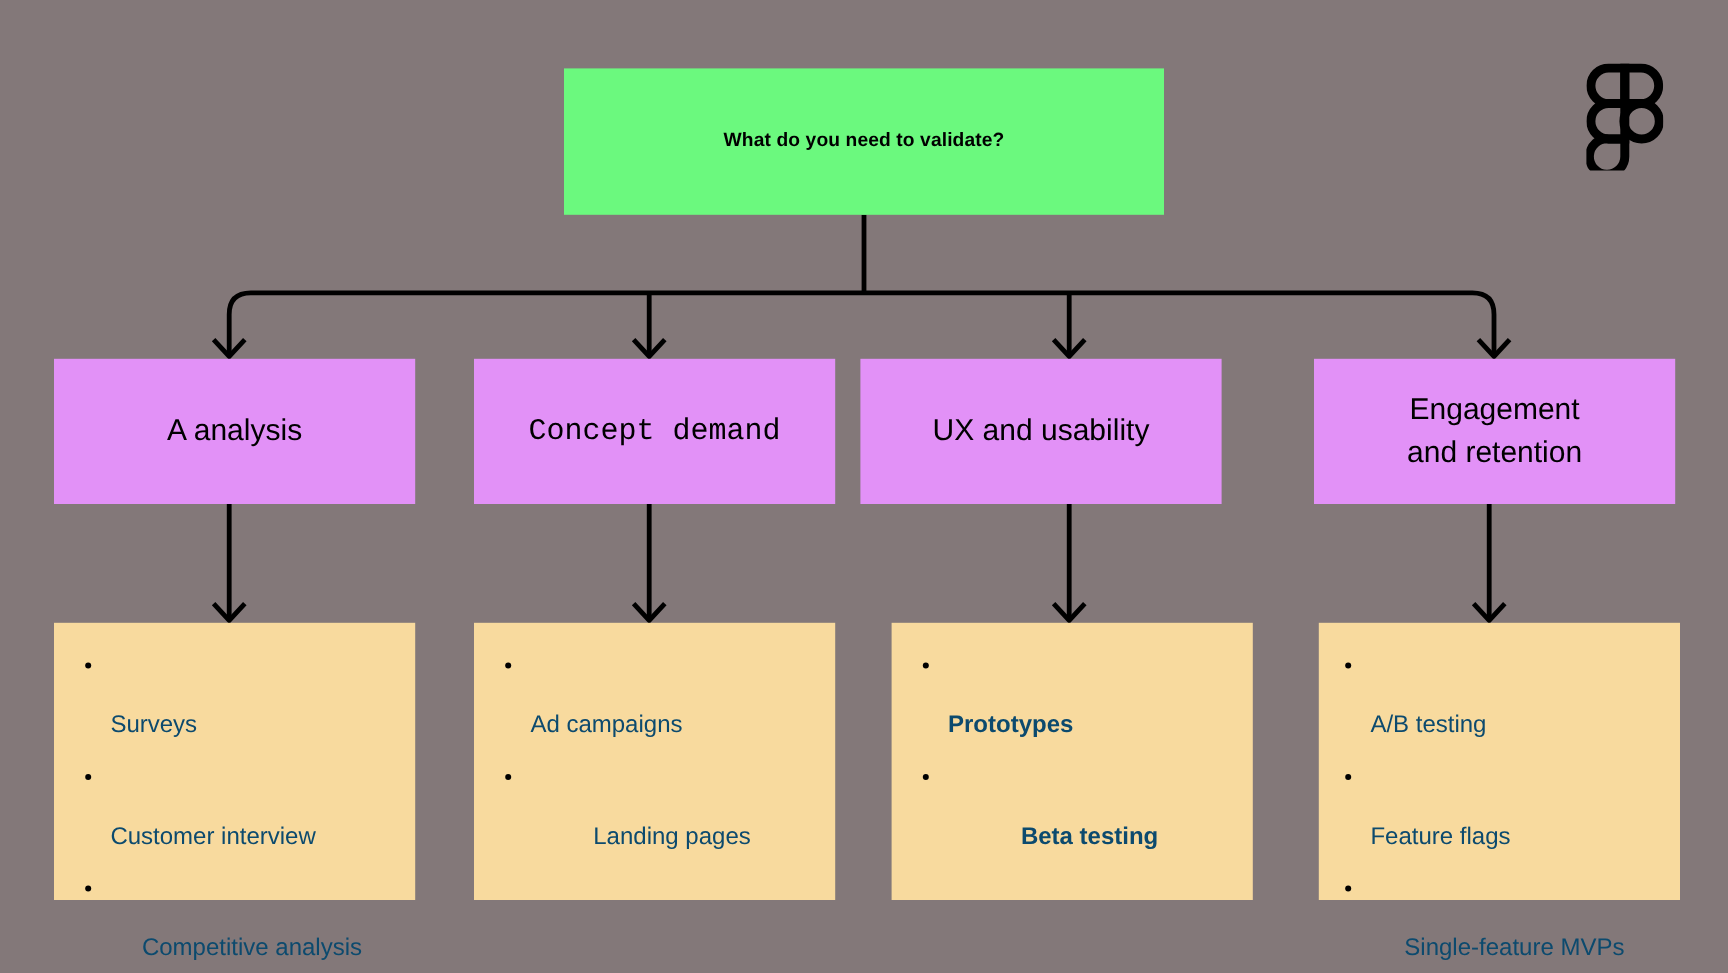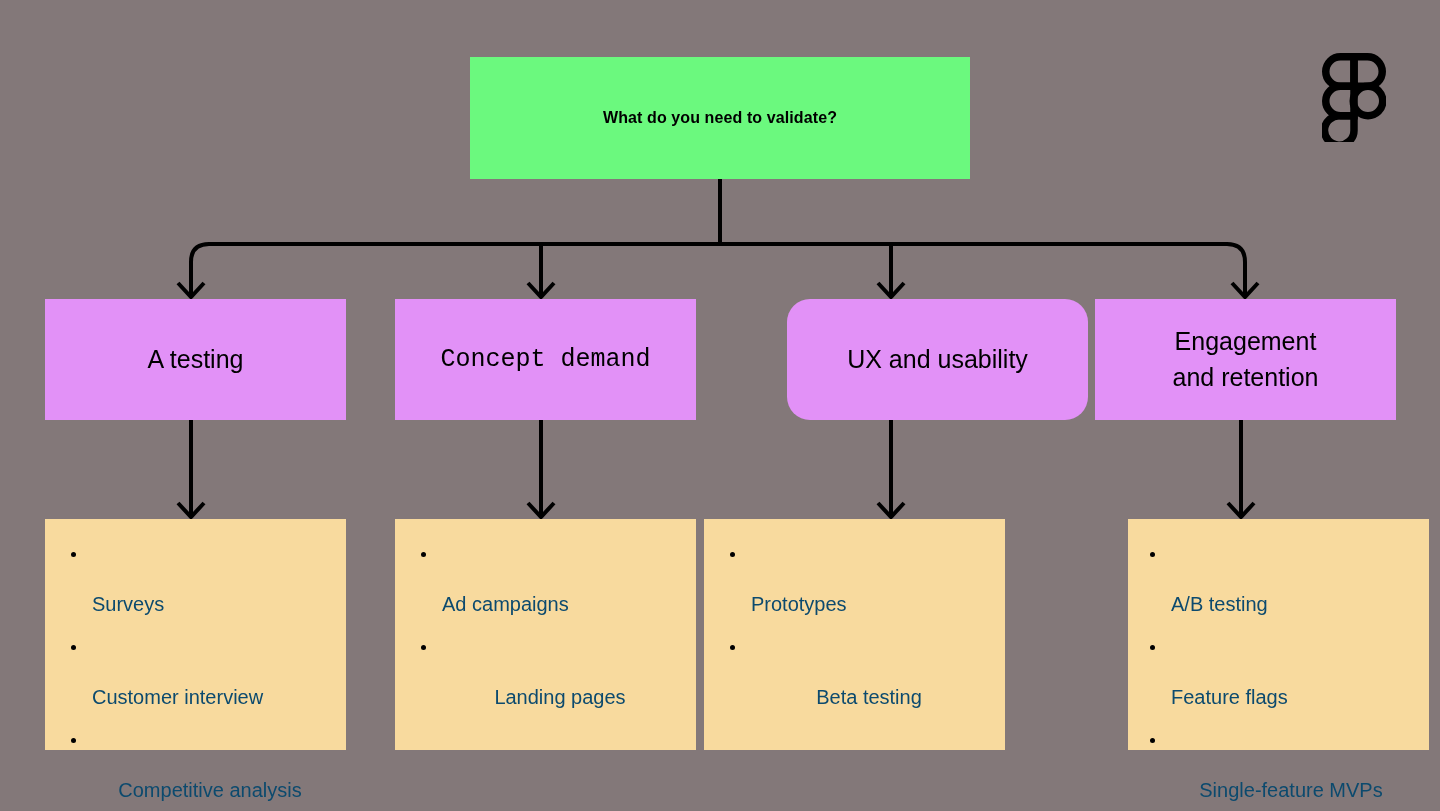--- a/index.html
+++ b/index.html
@@ -56,42 +56,42 @@
   }
 
   .cat-node {
     top: 299px;
     width: 301px;
     height: 121px;
     background: #E291F7;
   }
   .cat-node.c0 { left: 45px; }
   .cat-node.c1 { left: 395px; font-family: Liberation Mono, monospace; }
-  .cat-node.c2 { left: 787px; border-radius: 23px; }
+  .cat-node.c2 { left: 717px; }
   .cat-node.c3 { left: 1095px; }
   .cat-label {
     font-size: 25px;
     font-weight: normal;
     text-align: center;
     line-height: 1.42;
     white-space: pre-line;
   }
 
   .list-node {
     top: 519px;
     width: 301px;
     height: 231px;
     background: #F8DA9E;
     display: block;
     padding: 24px 18px 16px 24px;
   }
   .list-node.l0 { left: 45px; }
   .list-node.l1 { left: 395px; }
-  .list-node.l2 { left: 704px; }
-  .list-node.l3 { left: 1128px; padding-left: 20px; }
+  .list-node.l2 { left: 743px; font-weight: bold; }
+  .list-node.l3 { left: 1099px; padding-left: 20px; }
 
   .bullet-list {
     list-style: none;
     margin: 0;
     padding: 0;
   }
   .bullet-item {
     position: relative;
     padding-left: 23px;
     margin-bottom: 19px;
@@ -154,21 +154,21 @@
       <polyline points="878,503 891,517 904,503"></polyline>
       <polyline points="1228,503 1241,517 1254,503"></polyline>
     </g>
   </svg>
 
   <div class="node root-node">
     <span class="root-label">What do you need to validate?</span>
   </div>
 
   <div class="node cat-node c0">
-    <span class="cat-label">A testing</span>
+    <span class="cat-label">A analysis</span>
   </div>
   <div class="node cat-node c1">
     <span class="cat-label">Concept demand</span>
   </div>
   <div class="node cat-node c2">
     <span class="cat-label">UX and usability</span>
   </div>
   <div class="node cat-node c3">
     <span class="cat-label">Engagement
 and retention</span>

